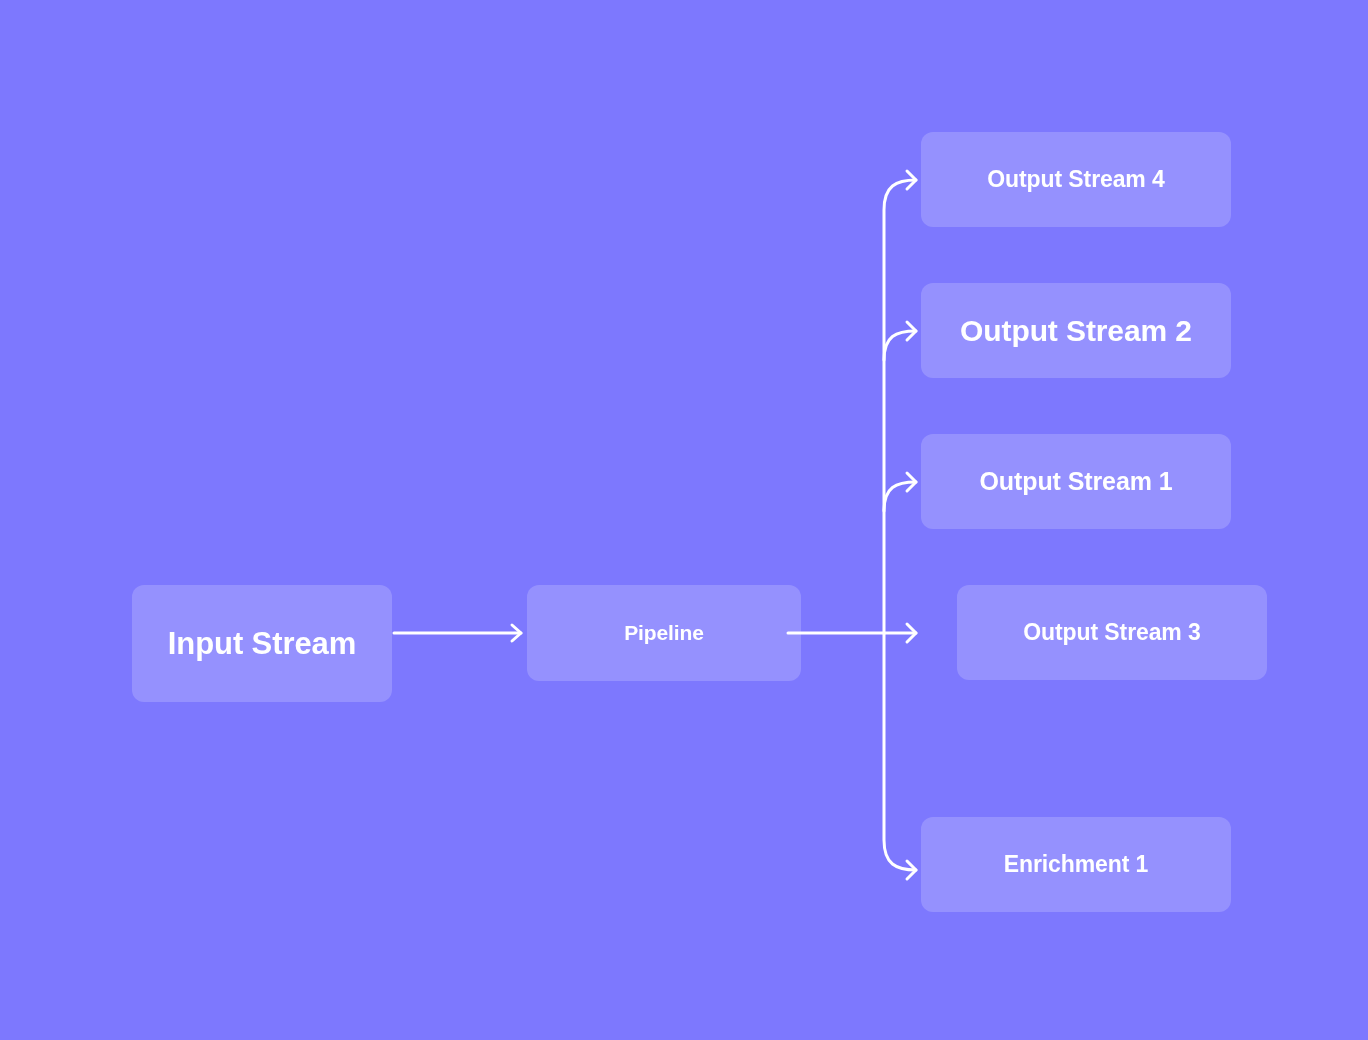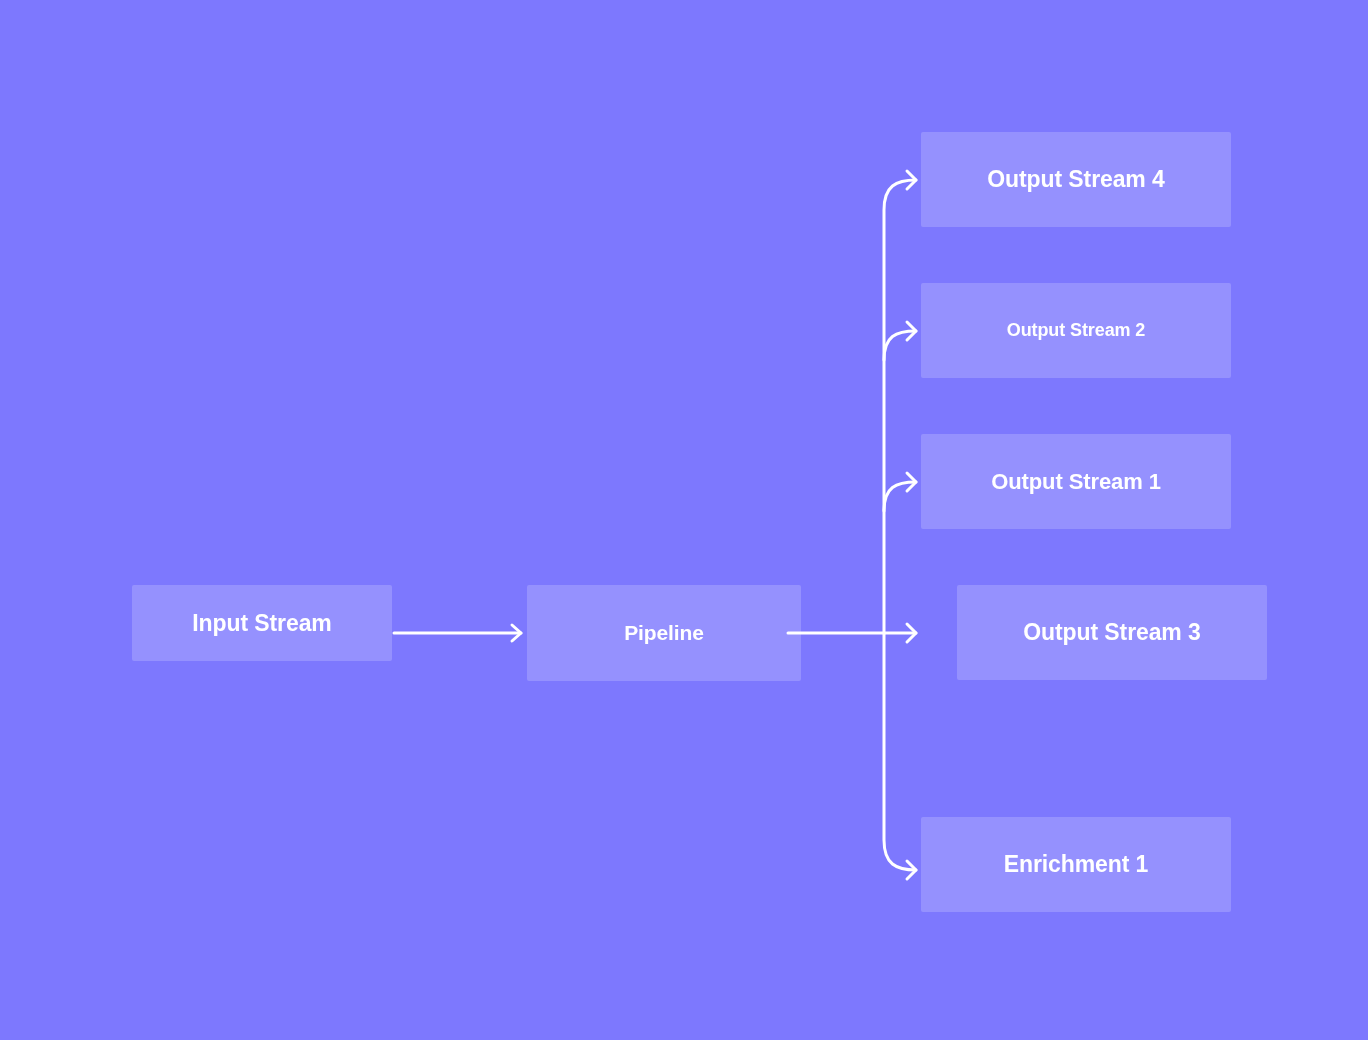--- a/index.html
+++ b/index.html
@@ -8,35 +8,35 @@
     font-family:"Liberation Sans",sans-serif;
   }
   #canvas{
     position:relative;width:1368px;height:1040px;
     background:#7d78fe;
   }
   #edges{position:absolute;left:0;top:0;width:1368px;height:1040px;}
   .node{
     position:absolute;
     background:rgba(255,255,255,0.19);
-    border-radius:2px;
+    border-radius:12px;
     display:flex;align-items:center;justify-content:center;
     color:#ffffff;
     font-weight:700;
     letter-spacing:-0.1px;
     box-sizing:border-box;
     z-index:2;
   }
   .node-label{display:block;white-space:nowrap;}
   
-  #node-input  {left:132px;top:585px;width:260px;height:76px;font-size:23px;}
+  #node-input  {left:132px;top:585px;width:260px;height:117px;font-size:31px;}
   #node-pipeline{left:527px;top:585px;width:274px;height:96px;font-size:21px;}
   #node-out4   {left:921px;top:132px;width:310px;height:95px;font-size:23px;}
-  #node-out2   {left:921px;top:283px;width:310px;height:95px;font-size:18px;}
-  #node-out1   {left:921px;top:434px;width:310px;height:95px;font-size:22px;}
+  #node-out2   {left:921px;top:283px;width:310px;height:95px;font-size:30px;}
+  #node-out1   {left:921px;top:434px;width:310px;height:95px;font-size:25px;}
   #node-out3   {left:921px;top:585px;width:310px;height:95px;font-size:23px;margin-left:36px;}
   #node-enrich {left:921px;top:817px;width:310px;height:95px;font-size:23px;}
 </style>
 </head>
 <body>
 
 <div id="canvas">
 
   <svg id="edges" viewBox="0 0 1368 1040" xmlns="http://www.w3.org/2000/svg">
     <g fill="none" stroke="#ffffff" stroke-width="3" stroke-linecap="round" stroke-linejoin="round">

